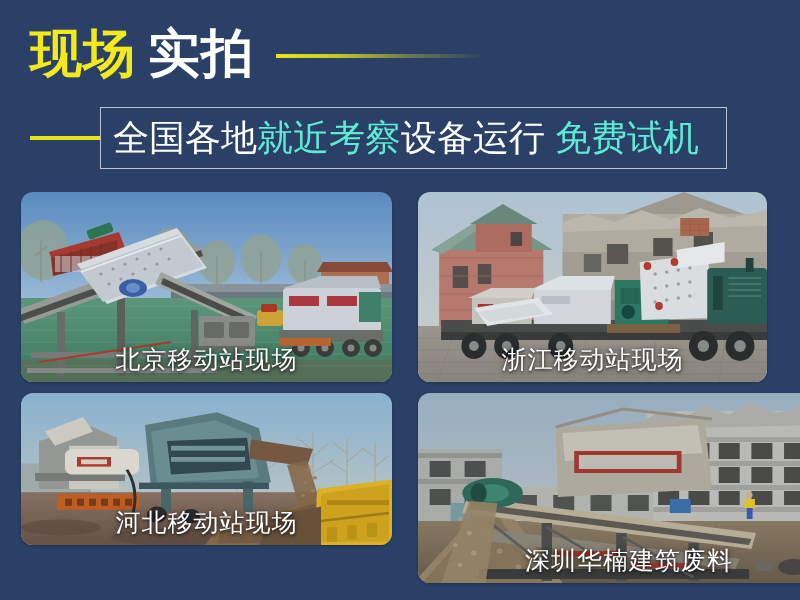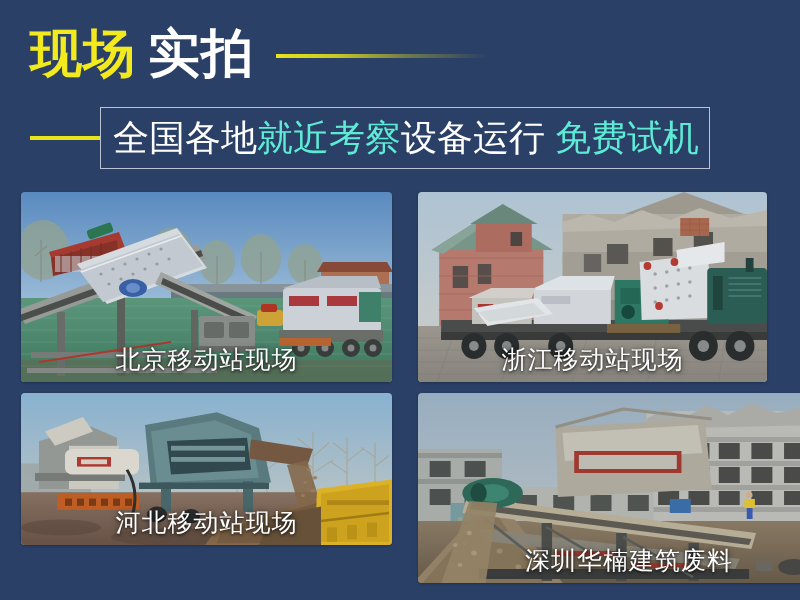--- a/index.html
+++ b/index.html
@@ -35,34 +35,34 @@
     position:absolute; left:30px; top:107px;
     display:flex; align-items:center;
   }
   #sub-dash {
     width:70px; height:4px; margin-right:0px;
     background:#e8e41c;
   }
   #sub-box {
     height:62px; margin-left:0px;
     border:1px solid #b9c3d4;
-    padding:0 10px 0 12px;
+    padding:0 27px 0 12px;
     display:flex; align-items:center;
   }
   .sub-txt { font-size:36px; font-weight:normal; line-height:1; letter-spacing:0px; }
   .sub-white  { color:#ffffff; }
   .sub-yellow { color:#5eead4; }
   .sub-sp { display:inline-block; width:10px; }
 
   
   #grid { position:absolute; left:0; top:0; width:800px; height:600px; }
 
   .card {
     position:absolute; overflow:hidden;
-    border-radius:4px;
+    border-radius:12px;
     box-shadow:0 1px 3px rgba(0,0,0,.25);
     padding-left:48px;
   }
   #card0 { left:21px;  top:192px; width:371px; height:190px; }
   #card1 { left:418px; top:192px; width:349px; height:190px; }
   #card2 { left:21px;  top:393px; width:371px; height:152px; }
   #card3 { left:418px; top:393px; width:422px; height:190px; }
 
   .photo { position:absolute; inset:0; overflow:hidden; }
   .photo svg { display:block; width:100%; height:100%; }

